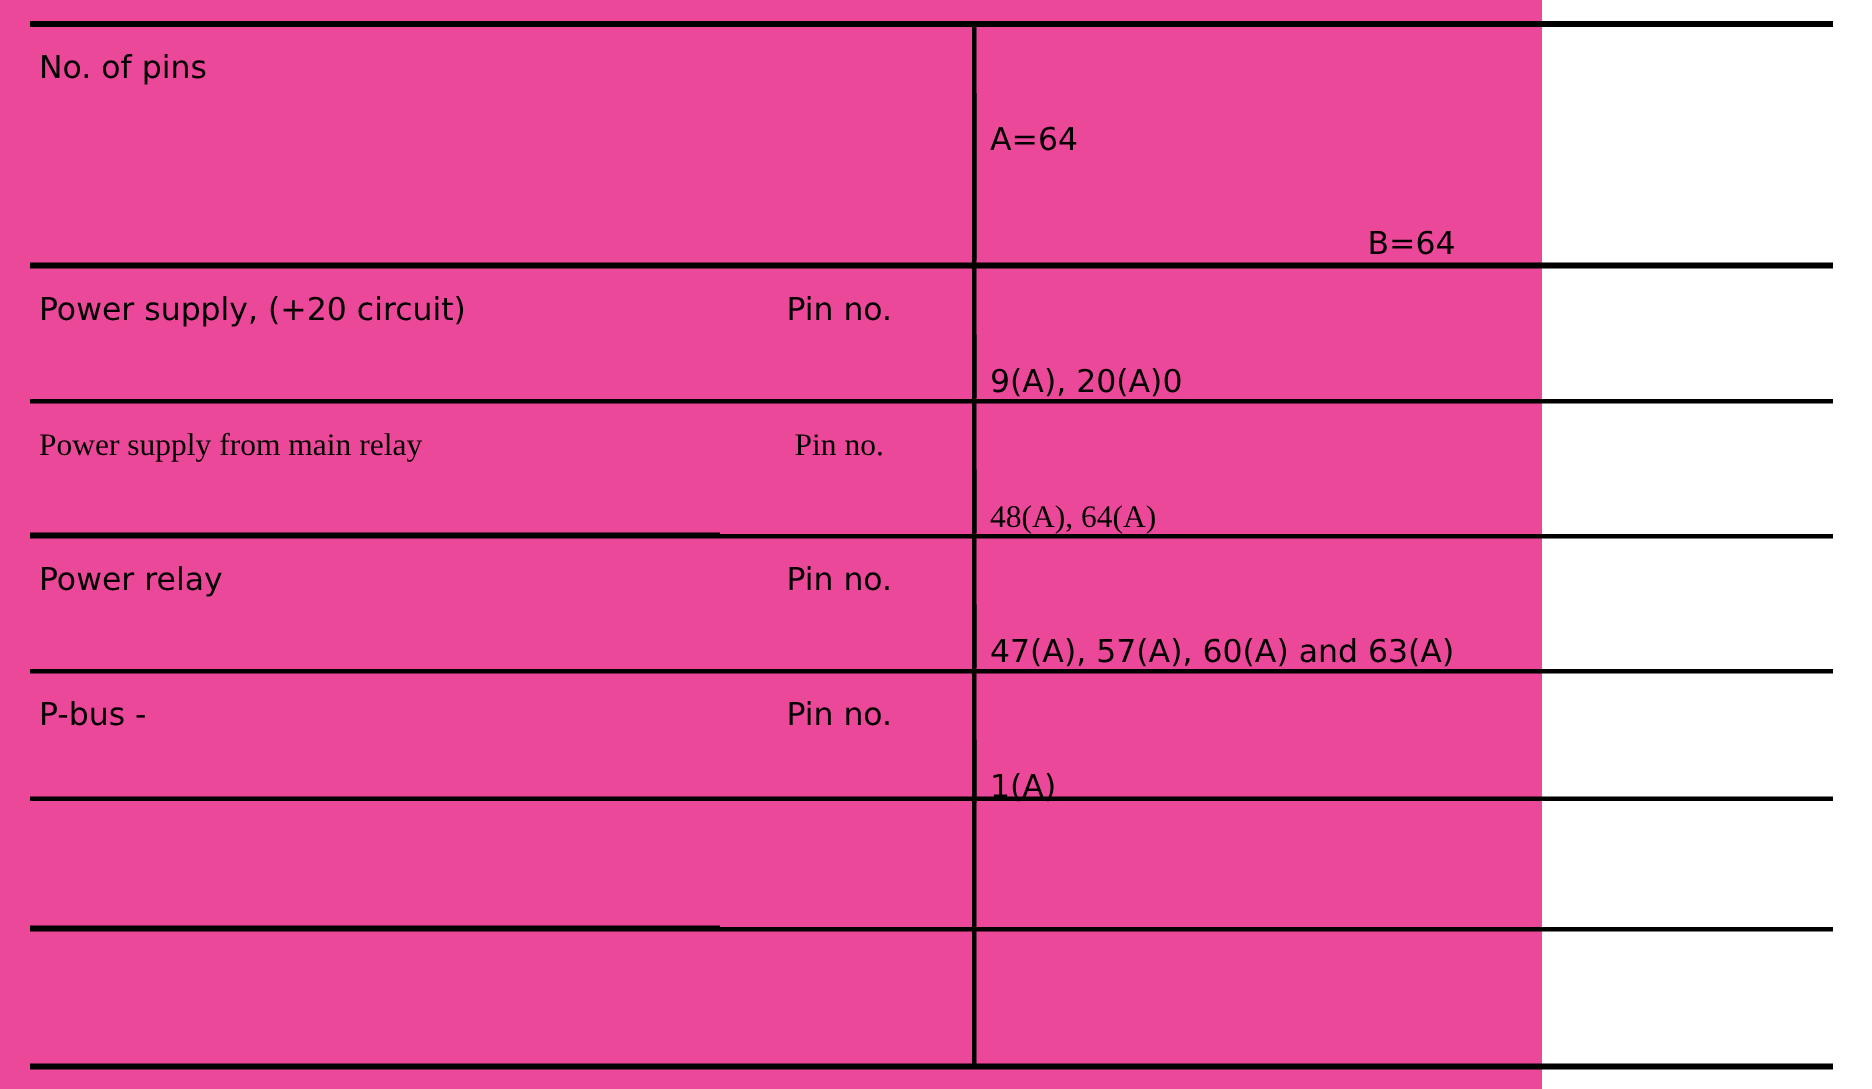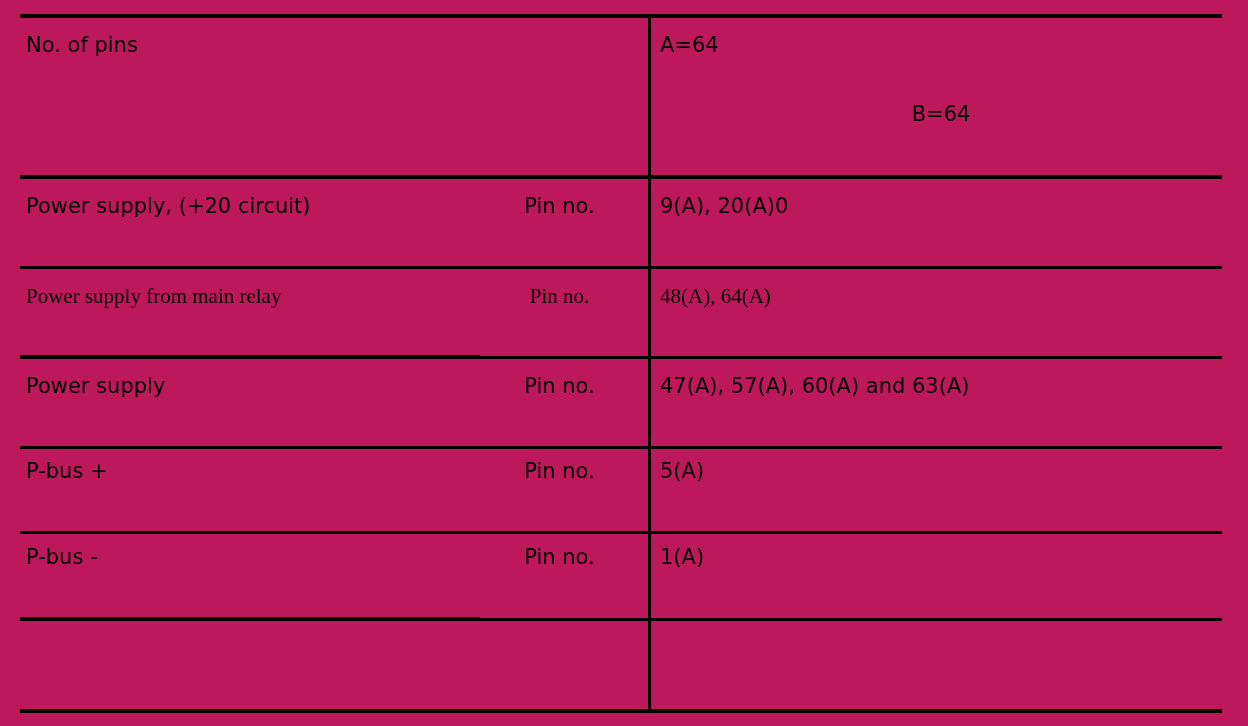--- a/index.html
+++ b/index.html
@@ -11,23 +11,23 @@
   body {
     width: 1248px;
     height: 726px;
     overflow: hidden;
     font-family: "DejaVu Sans", sans-serif;
     color: #000000;
   }
 
   .sheet {
     position: relative;
-    width: 1248px;
+    width: 1028px;
     height: 726px;
-    background: #be185d;
+    background: #ec4899;
   }
 
   
   .spec-table {
     position: absolute;
     left: 20px;
     top: 14px;
     width: 1202px;          
     border-collapse: collapse;
     table-layout: fixed;
@@ -58,20 +58,21 @@
     text-align: left;
   }
   .cell-pinno {
     padding: 21px 9px 0 0;
     text-align: center;
   }
   .cell-value {
     padding: 21px 0 0 9px;
     text-align: left;
     border-left: 3px solid #000000;
+    margin-top: 48px;
   }
 
   
   .vrule {
     position: absolute;
     left: 628px;            
     top: 0;
     width: 3px;
     background: #000000;
     height: 698px;          
@@ -144,41 +145,30 @@
         <td class="col-pinno">
           <div class="cell cell-pinno">Pin no.</div>
         </td>
         <td class="col-value">
           <div class="cell cell-value">48(A), 64(A)</div>
         </td>
       </tr>
 
       <tr class="row-h5">
         <td class="col-label">
-          <div class="cell cell-label">Power supply</div>
+          <div class="cell cell-label">Power relay</div>
         </td>
         <td class="col-pinno">
           <div class="cell cell-pinno">Pin no.</div>
         </td>
         <td class="col-value">
           <div class="cell cell-value">47(A), 57(A), 60(A) and 63(A)</div>
         </td>
       </tr>
 
-      <tr class="row-h6">
-        <td class="col-label">
-          <div class="cell cell-label">P-bus +</div>
-        </td>
-        <td class="col-pinno">
-          <div class="cell cell-pinno">Pin no.</div>
-        </td>
-        <td class="col-value">
-          <div class="cell cell-value">5(A)</div>
-        </td>
-      </tr>
 
       <tr class="row-h7">
         <td class="col-label">
           <div class="cell cell-label">P-bus -</div>
         </td>
         <td class="col-pinno">
           <div class="cell cell-pinno">Pin no.</div>
         </td>
         <td class="col-value">
           <div class="cell cell-value">1(A)</div>

